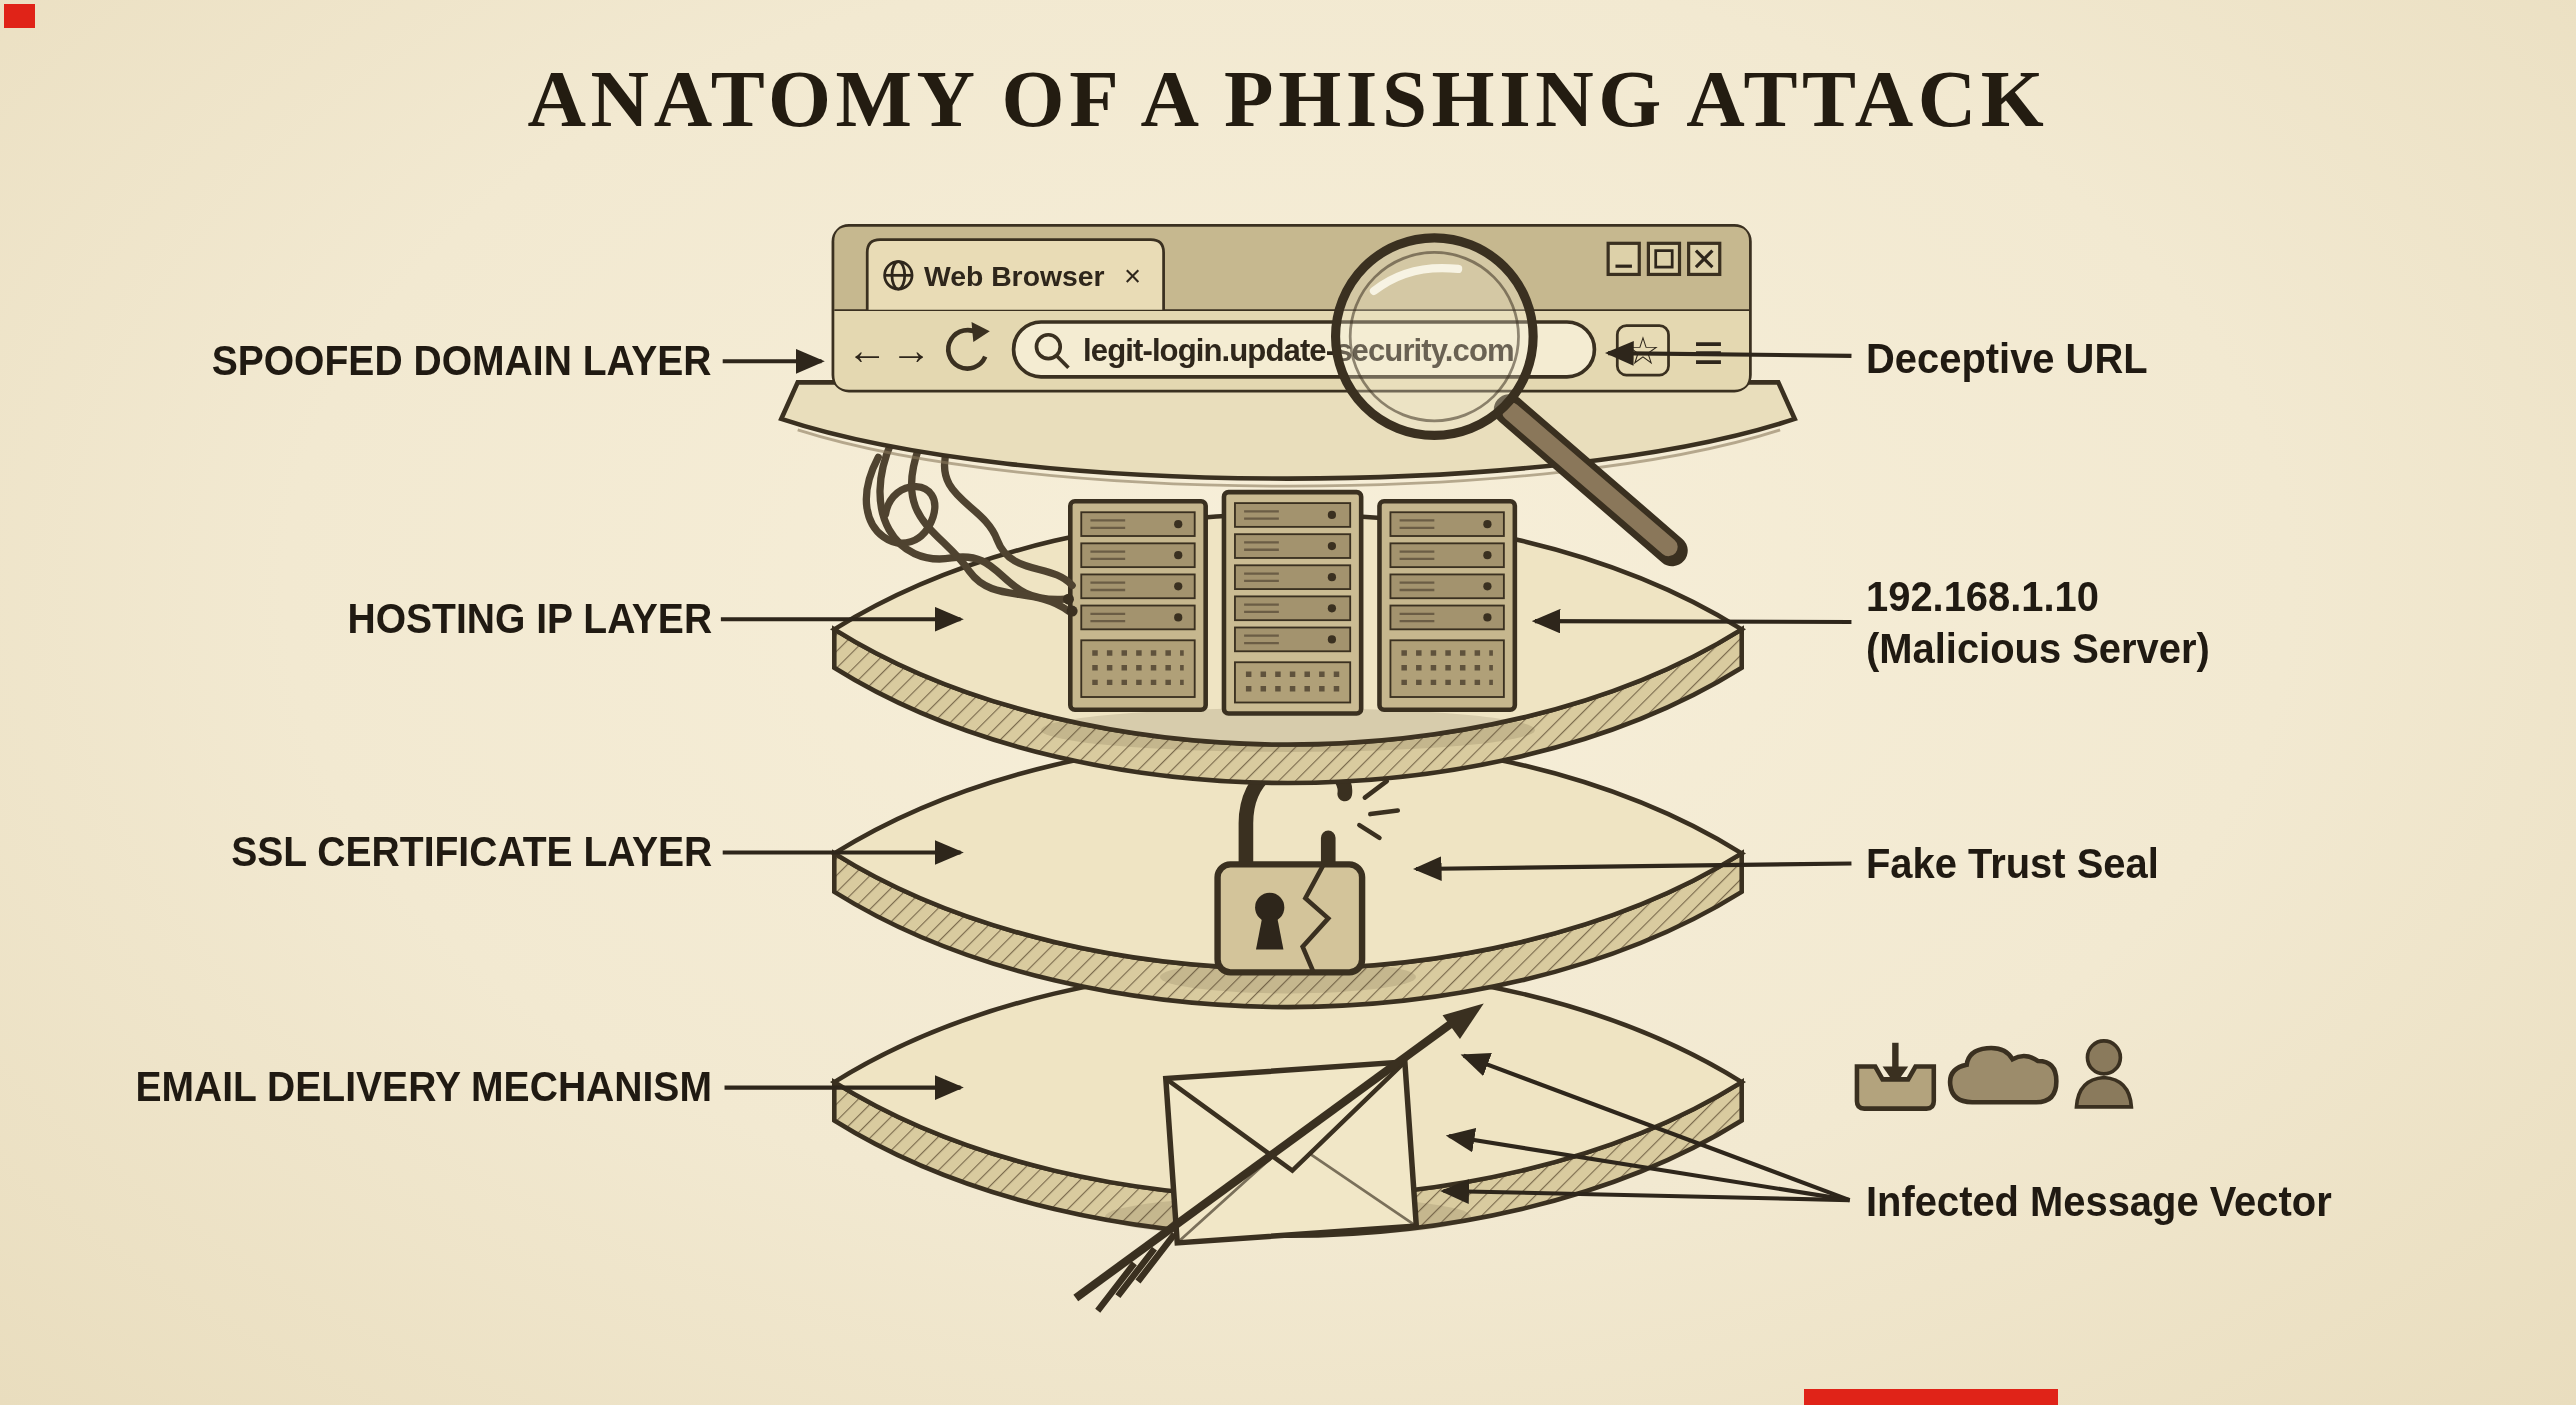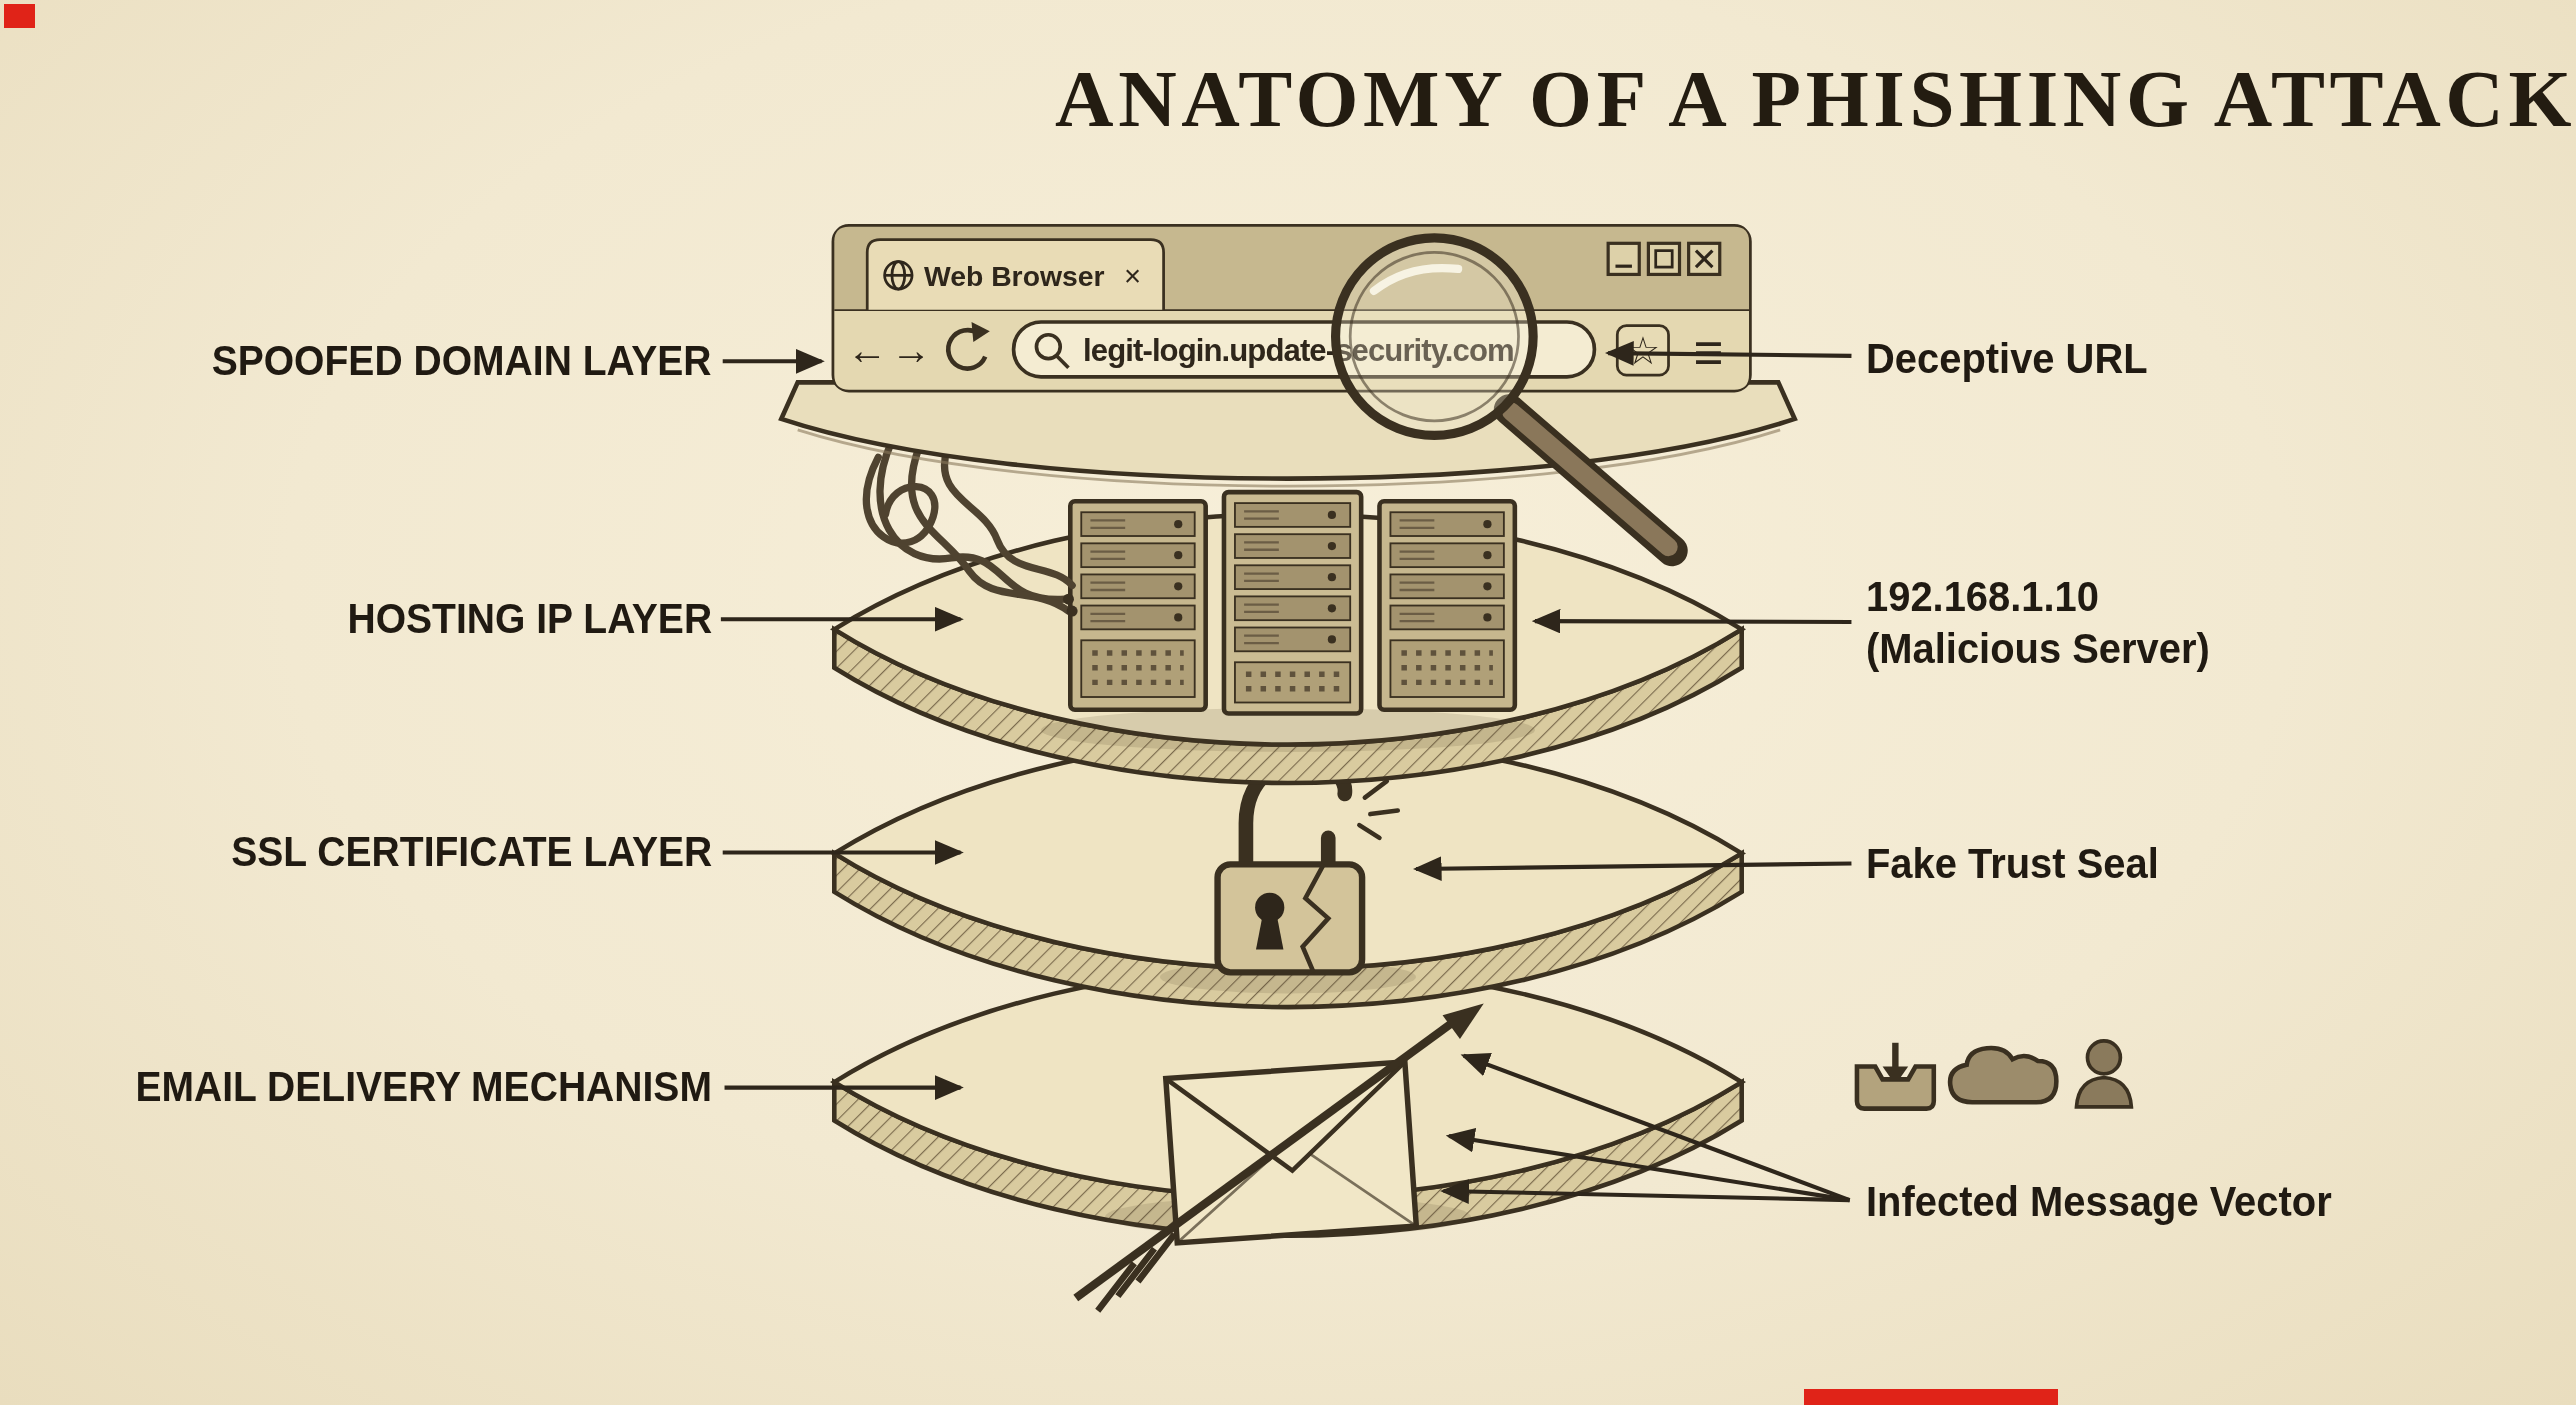--- a/index.html
+++ b/index.html
@@ -2,21 +2,21 @@
 <html style="font-size:14.6px"><head>
 <meta charset="utf-8">
 <style>
   html,body{margin:0;padding:0;background:#e8dfc6;}
   .stage{
     position:relative;width:2576px;height:1405px;overflow:hidden;
     background:radial-gradient(ellipse at 50% 42%, #f7efd9 0%, #f2e9d1 55%, #e9ddbe 100%);
     font-family:"Liberation Sans", sans-serif;
   }
   .title{
-    position:absolute;top:53px;left:0;width:100%;text-align:right;
+    position:absolute;top:53px;left:0;width:100%;text-align:center;
     font-family:"Liberation Serif", serif;font-weight:700;font-size:81px;
     letter-spacing:4.6px;color:#231c11;white-space:nowrap;
   }
   .label{position:absolute;font-weight:700;color:#201a12;white-space:nowrap;line-height:48px;font-size:42px;}
   .label.left{right:1864px;text-align:right;transform:scaleX(.93);transform-origin:right center;}
   .label.right{left:1866px;transform:scaleX(.95);transform-origin:left center;}
   .redmark{position:absolute;background:#e02318;}
   svg{position:absolute;left:0;top:0;}
   svg text{font-family:"Liberation Sans", sans-serif;fill:#2e261b;}
 </style>

